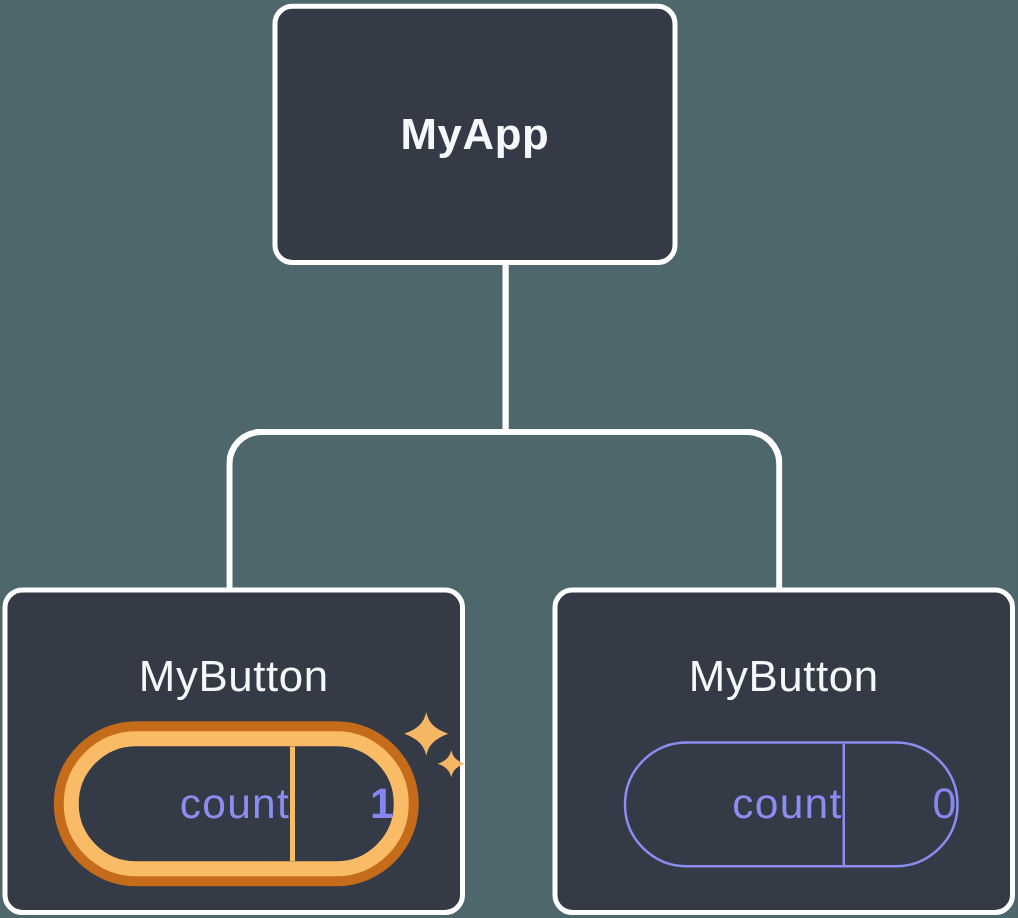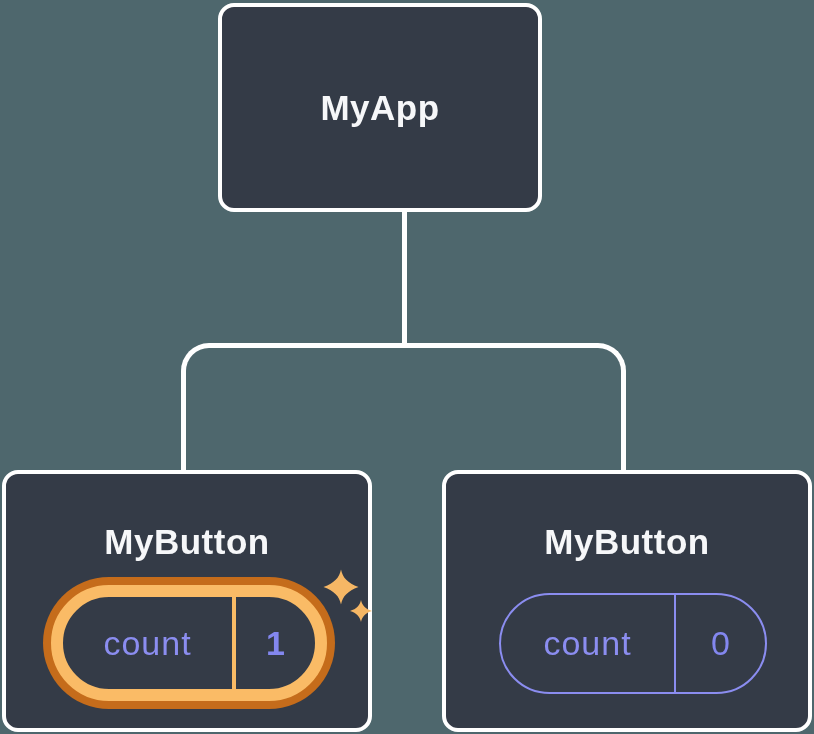--- a/index.html
+++ b/index.html
@@ -32,40 +32,40 @@
     border-radius:16px;
   }
   .node-root{left:218px;top:3px;width:324px;height:209px;display:flex;align-items:center;justify-content:center;}
   .node-child-left{left:2px;top:470px;width:370px;height:262px;}
   .node-child-right{left:442px;top:470px;width:370px;height:262px;}
   .node-title{
     color:#f6f7f9;font-size:35px;font-weight:700;letter-spacing:.5px;
   }
   .child-title{
     position:absolute;left:0;right:0;top:48px;text-align:center;
-    color:#f6f7f9;font-size:35px;font-weight:700;letter-spacing:.5px;
+    color:#f6f7f9;font-size:35px;font-weight:400;letter-spacing:.5px;
   }
   
   .pill{
     position:absolute;box-sizing:border-box;border-radius:999px;
     display:flex;align-items:stretch;overflow:hidden;
   }
   .pill-highlight{
     left:45px;top:111px;width:276px;height:116px;
     background:#343b47;
     border:12px solid #fabb66;
     box-shadow:0 0 0 8px #c56c1b;
   }
   .pill-plain{
     left:53px;top:119px;width:268px;height:101px;
     background:#343b47;
     border:2px solid #8b8df0;
   }
   .pill-section{
-    display:flex;align-items:center;justify-content:center;
+    display:flex;align-items:center;justify-content:flex-end;
   }
   .pill-highlight .sec-name{width:169px;}
   .pill-highlight .sec-value{flex:1;}
   .pill-plain .sec-name{width:173px;}
   .pill-plain .sec-value{flex:1;}
   .state-name{
     color:#8b8df0;font-size:34px;font-weight:400;letter-spacing:1px;
   }
   .state-value{
     color:#8387ef;font-size:34px;letter-spacing:0;

